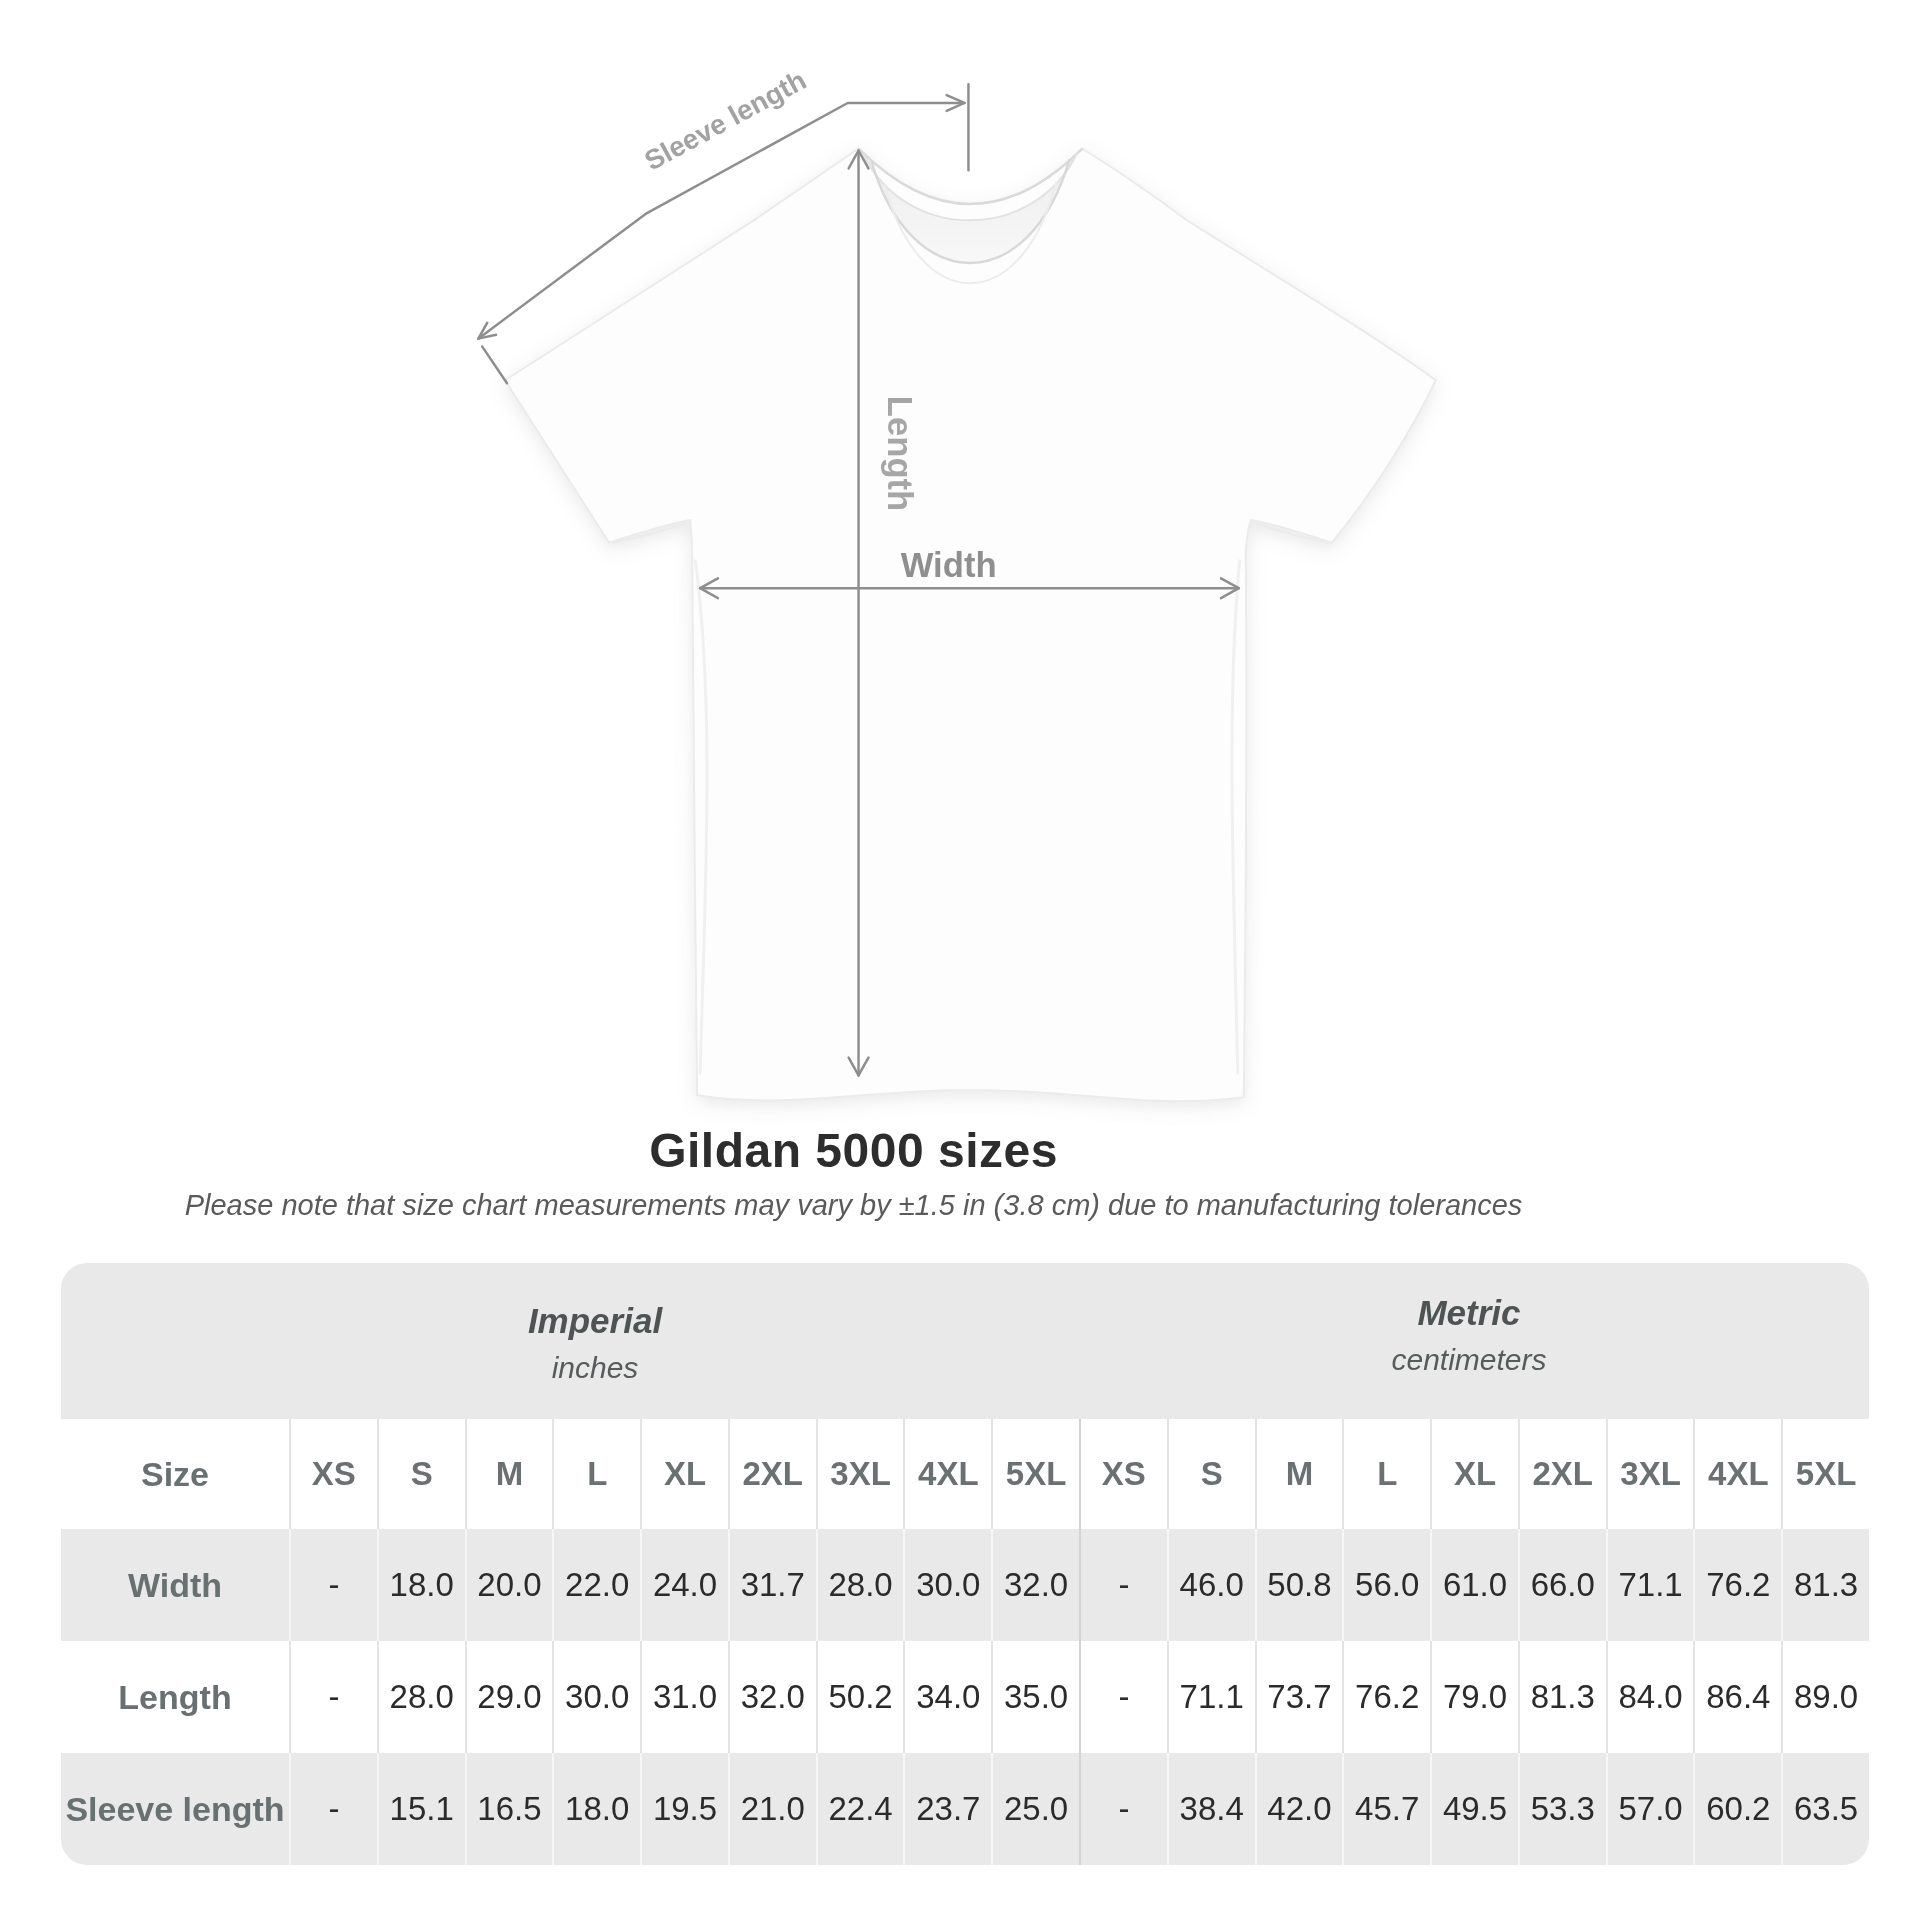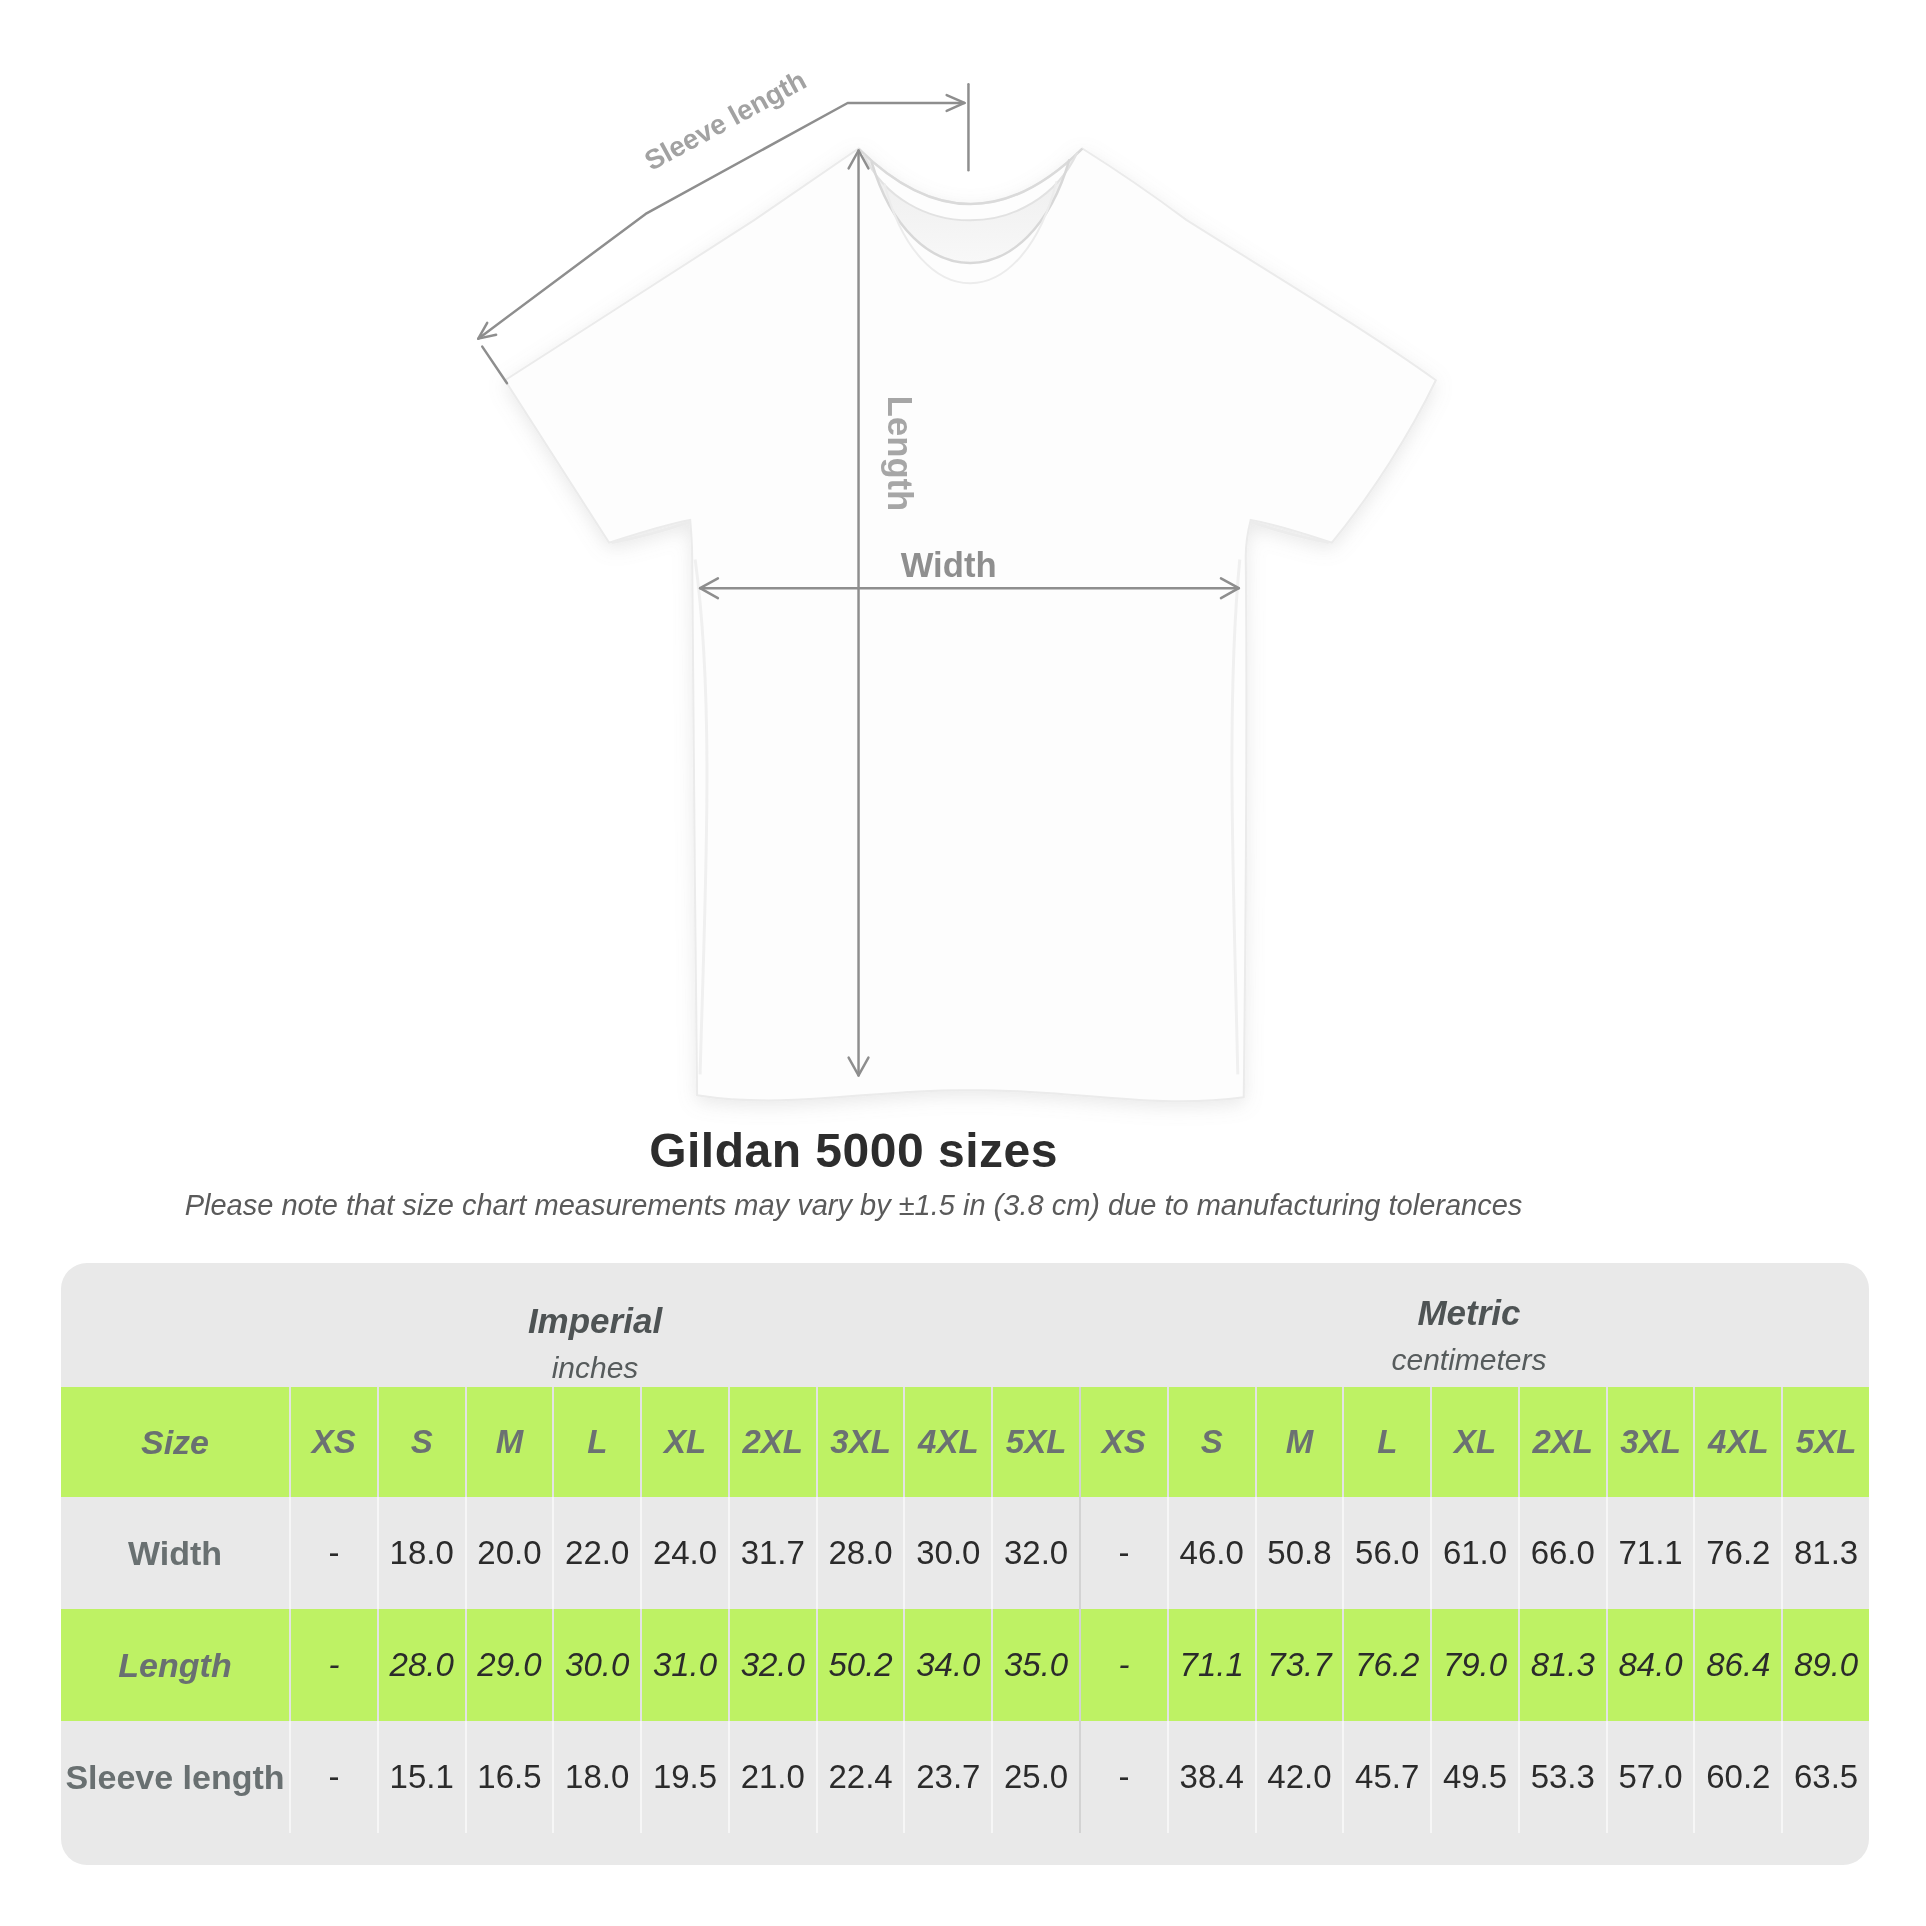--- a/index.html
+++ b/index.html
@@ -9,30 +9,30 @@
   #diagram{position:absolute;left:0;top:0;width:1927px;height:1927px;}
 
   
   .title-wrap{position:absolute;left:0;top:1125px;width:1707px;text-align:center;}
   .page-title{font-size:48px;font-weight:bold;color:#2d2d2d;line-height:51px;letter-spacing:0.5px;}
   .page-subtitle{margin-top:12px;font-size:29px;font-style:italic;color:#5a5a5a;line-height:34px;}
 
   
   .panel{position:absolute;left:61px;top:1263px;width:1808px;height:602px;
          background:#e9e9e9;border-radius:26px;overflow:hidden;}
-  .group-header{position:relative;height:124px;}
+  .group-header{position:relative;height:156px;}
   .group{position:absolute;transform:translateX(-50%);text-align:center;}
   .group.imperial{left:534px;top:38px;}
   .group.metric{left:1408px;top:30px;}
   .group-label{font-size:35px;font-weight:bold;font-style:italic;color:#4e5354;line-height:40px;}
   .group-sublabel{margin-top:12px;font-size:30px;font-style:italic;color:#565b5c;line-height:30px;}
 
   .trow{display:grid;grid-template-columns:228px repeat(18,1fr);height:112px;}
   .trow.hdr{height:110px;}
-  .r-white{background:#bef264;font-style:italic;--sep:#e3e3e3;}
+  .r-white{background:#ffffff;--sep:#e3e3e3;}
   .r-gray{background:transparent;--sep:#f6f6f6;}
   .cell{display:flex;align-items:center;justify-content:center;height:100%;font-size:33px;color:#2b2b2b;}
   .cell.lab{font-weight:bold;color:#697071;font-size:34px;}
   .cell.v{border-left:2px solid var(--sep);}
   .cell.v.gd{border-left-color:#d3d3d3;}
   .cell.h{font-weight:bold;color:#6b7172;}
 </style>
 </head>
 <body>
 

